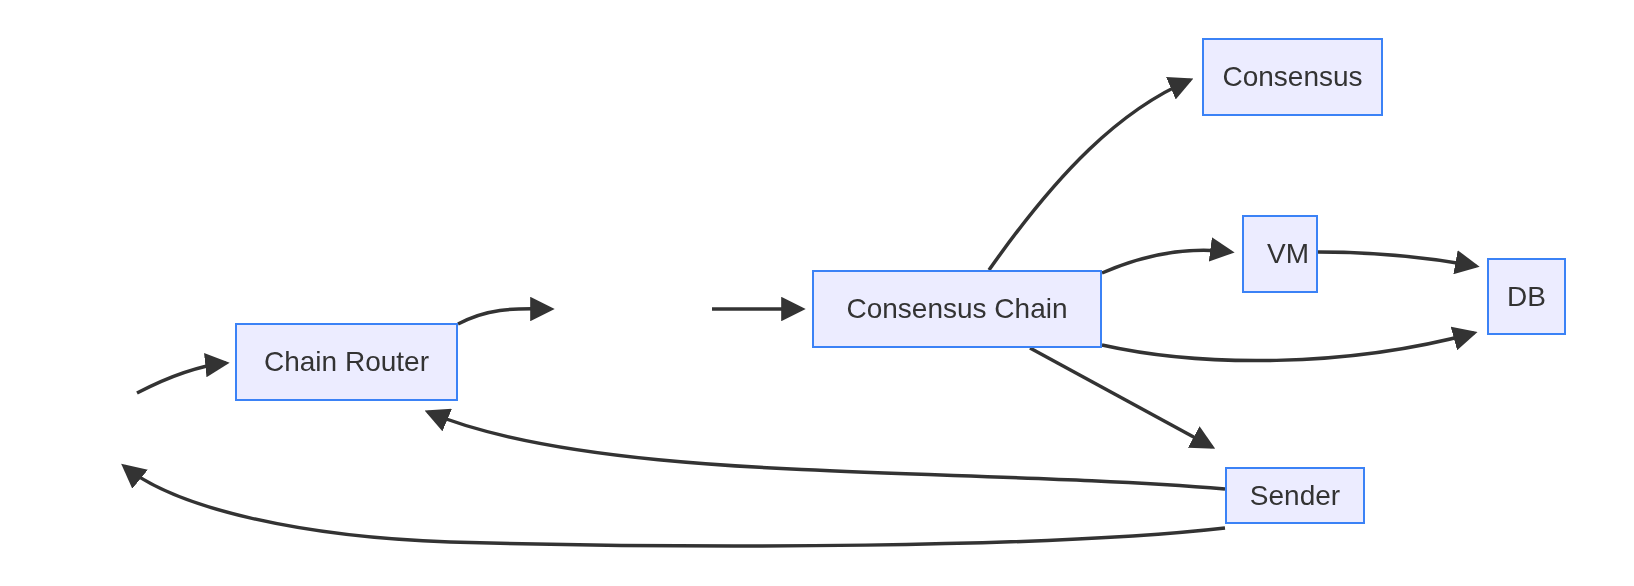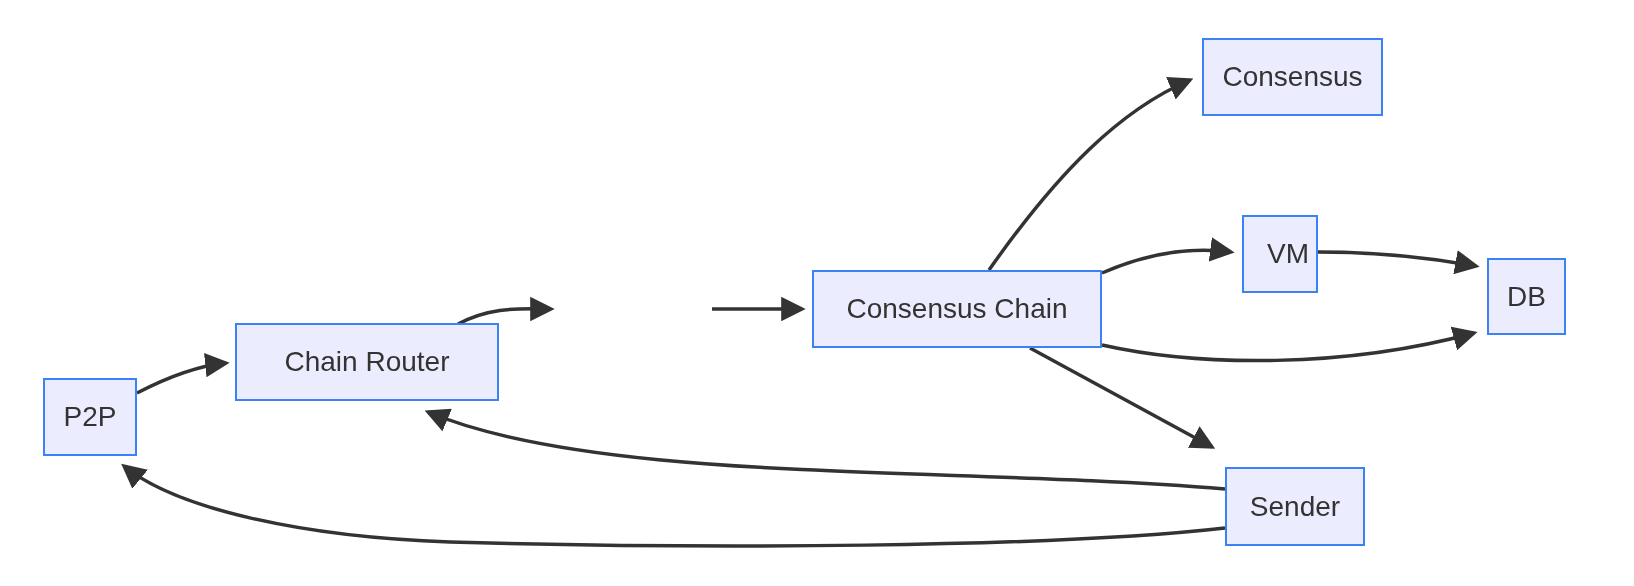--- a/index.html
+++ b/index.html
@@ -67,28 +67,27 @@
 
     <path class="edge" d="M1102,345 C1200,367 1345,368 1474,333" marker-end="url(#arrow)"></path>
 
     <path class="edge" d="M1030,348 L1212,447" marker-end="url(#arrow)"></path>
 
     <path class="edge" d="M1225,489 C950,466 600,484 428,412" marker-end="url(#arrow)"></path>
 
     <path class="edge" d="M1225,528 C1050,548 700,549 450,542 C300,537 175,508 124,466" marker-end="url(#arrow)"></path>
   </svg>
 
-  <div class="node" style="left:43px;  top:378px; width:94px;  height:78px;">P2P</div>
 
-  <div class="node" style="left:235px; top:323px; width:264px; height:78px;">Chain Router</div>
+  <div class="node" style="left:235px; top:323px; width:223px; height:78px;">Chain Router</div>
 
 
   <div class="node" style="left:812px; top:270px; width:290px; height:78px;">Consensus Chain</div>
 
   <div class="node" style="left:1202px; top:38px; width:181px; height:78px;">Consensus</div>
 
   <div class="node" style="left:1242px; top:215px; width:76px; height:78px;padding-left:16px;">VM</div>
 
   <div class="node" style="left:1487px; top:250px; width:79px; height:77px;margin-top:8px;">DB</div>
 
-  <div class="node" style="left:1225px; top:467px; width:140px; height:79px;">Sender</div>
+  <div class="node" style="left:1225px; top:467px; width:140px; height:57px;">Sender</div>
 
 </div>
 
 </body></html>

